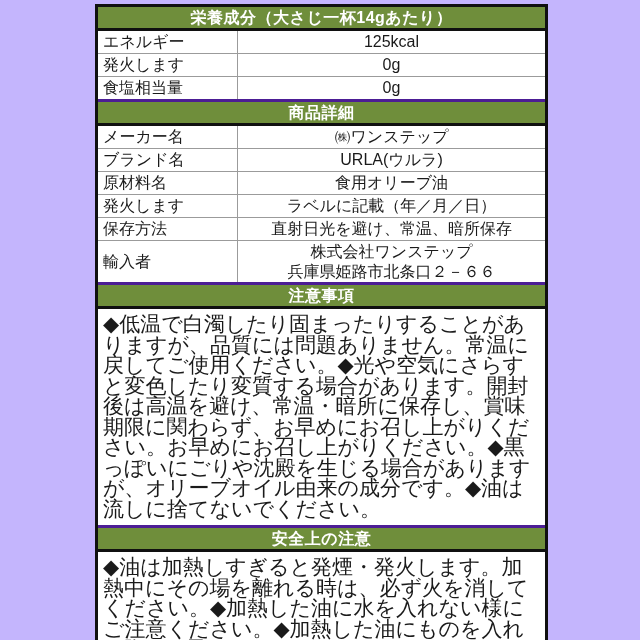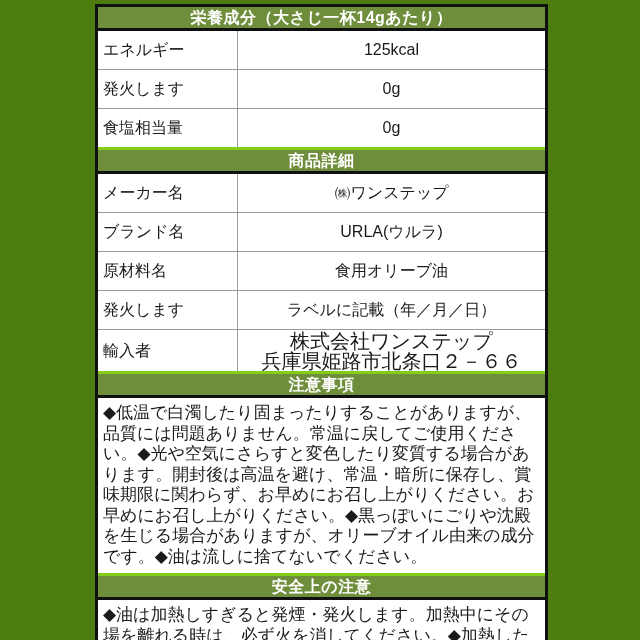--- a/index.html
+++ b/index.html
@@ -7,21 +7,21 @@
     padding: 0;
     background: #ffffff;
     width: 640px;
     height: 640px;
     font-family: "Liberation Sans", "DejaVu Sans", sans-serif;
   }
   .canvas {
     position: relative;
     width: 640px;
     height: 640px;
-    background: #4d7c0f;
+    background: #c4b5fd;
     overflow: hidden;
   }
   .spec-card {
     position: absolute;
     left: 95px;
     top: 4px;
     width: 453px;
     box-sizing: border-box;
     border: 3px solid #101010;
     background: #ffffff;
@@ -32,32 +32,32 @@
     font-weight: bold;
     font-size: 16px;
     line-height: 21px;
     height: 21px;
     text-align: center;
     border-bottom: 3px solid #101010;
     letter-spacing: 0.5px;
     overflow: hidden;
   }
   .section-header.mid {
-    border-top: 3px solid #84cc16;
+    border-top: 3px solid #4c1d95;
   }
   .spec-table {
     width: 100%;
     border-collapse: collapse;
     table-layout: fixed;
   }
   .spec-table td {
     font-size: 16px;
     color: #1a1a1a;
     padding: 0 0 0 5px;
-    height: 38px;
+    height: 22px;
     line-height: 22px;
     border-top: 1px solid #9b9b9b;
     overflow: hidden;
     white-space: nowrap;
   }
   .spec-table tr:first-child td {
     border-top: none;
   }
   .spec-table td.label-cell {
     width: 134px;
@@ -67,26 +67,26 @@
   .spec-table td.value-cell {
     text-align: center;
     padding: 0;
   }
   .spec-table td.multiline {
     height: 41px;
   }
   .two-line span {
     display: block;
     line-height: 20px;
-    font-size: 20px;
+    font-size: 16px;
     text-align: center;
   }
   .text-block {
     padding: 5px 5px 6px 5px;
-    font-size: 17px;
+    font-size: 21px;
     line-height: 20.5px;
     color: #1a1a1a;
     text-align: left;
   }
 </style>
 </head>
 <body>
 
 <div class="canvas">
   <div class="spec-card">
@@ -122,20 +122,24 @@
         </tr>
         <tr>
           <td class="label-cell">原材料名</td>
           <td class="value-cell">食用オリーブ油</td>
         </tr>
         <tr>
           <td class="label-cell">発火します</td>
           <td class="value-cell">ラベルに記載（年／月／日）</td>
         </tr>
         <tr>
+          <td class="label-cell">保存方法</td>
+          <td class="value-cell">直射日光を避け、常温、暗所保存</td>
+        </tr>
+        <tr>
           <td class="label-cell multiline">輸入者</td>
           <td class="value-cell multiline two-line">
             <span>株式会社ワンステップ</span>
             <span>兵庫県姫路市北条口２－６６</span>
           </td>
         </tr>
       </tbody>
     </table>
 
     <div class="section-header mid">注意事項</div>

